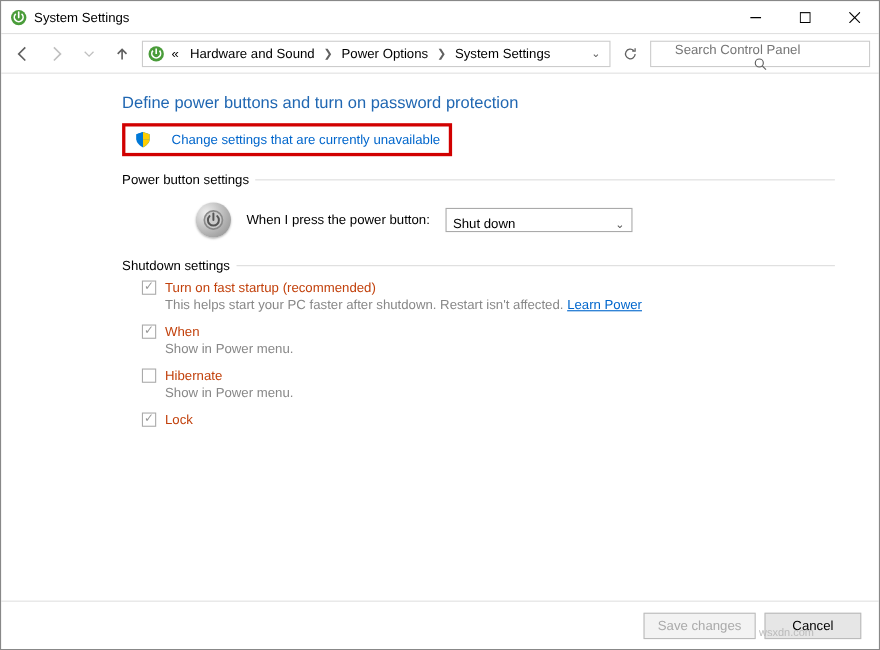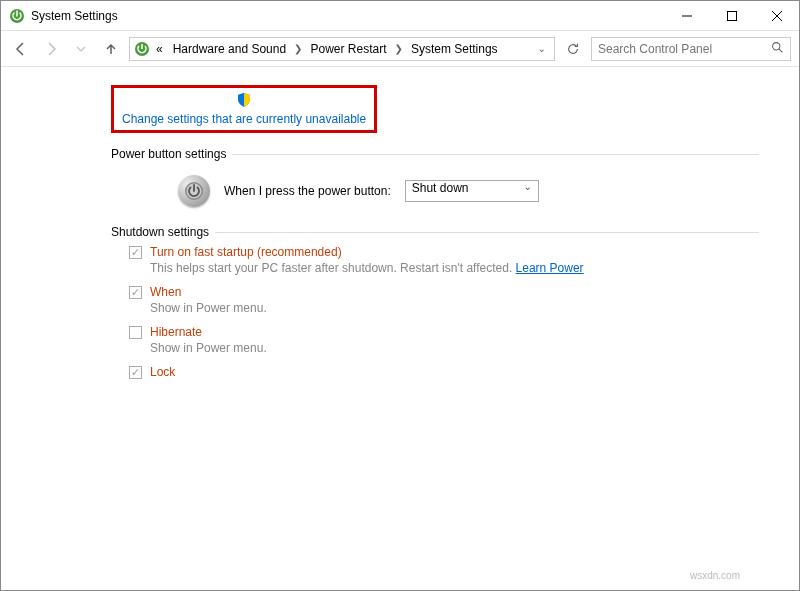--- a/index.html
+++ b/index.html
@@ -14,40 +14,40 @@
 
     .navbar { height: 36px; display: flex; align-items: center; padding: 0 8px; gap: 6px; border-bottom: 1px solid #e0e0e0; }
     .nav-btn { width: 24px; height: 24px; display: flex; align-items: center; justify-content: center; color: #606060; }
     .nav-btn.disabled { color: #c0c0c0; }
     .address { flex: 1; display: flex; align-items: center; border: 1px solid #ccc; height: 24px; padding: 0 4px; gap: 2px; }
     .address .folder-icon { width: 16px; height: 16px; }
     .crumb { padding: 0 4px; }
     .crumb-sep { color: #606060; font-size: 10px; padding: 0 2px; }
     .addr-dropdown { color: #606060; padding: 0 4px; font-size: 10px; }
     .refresh { width: 24px; height: 24px; display: flex; align-items: center; justify-content: center; color: #606060; }
-    .searchbox { width: 200px; height: 24px; border: 1px solid #ccc; display: flex; align-items: center; padding: 0 6px; color: #888; }
+    .searchbox { width: 200px; height: 24px; border: 1px solid #ccc; display: flex; align-items: center; padding: 0 6px; color: #888; flex-direction: column; }
     .searchbox input { border: none; flex: 1; font-size: 12px; color: #555; outline: none; background: transparent; }
     .searchbox .search-icon { color: #606060; }
 
     .content { flex: 1; padding: 18px 40px 10px 110px; overflow: auto; }
     .heading { color: #2067b2; font-size: 15px; font-weight: 400; margin-bottom: 10px; }
     .subtext { font-size: 12px; line-height: 1.4; margin-bottom: 10px; }
 
-    .highlight { border: 3px solid #d10000; display: inline-flex; align-items: center; gap: 4px; padding: 4px 8px; margin-bottom: 14px; flex-direction: column; }
+    .highlight { border: 3px solid #d10000; display: inline-flex; align-items: center; gap: 18px; padding: 4px 8px; margin-bottom: 14px; }
     .shield-icon { width: 16px; height: 16px; }
     .link { color: #0066cc; font-size: 12px; }
     .link.u { text-decoration: underline; }
 
     .section-label { font-size: 12px; margin-bottom: 6px; display: flex; align-items: center; gap: 6px; }
     .section-label::after { content: ""; flex: 1; height: 1px; background: #ddd; }
 
     .power-row { display: flex; align-items: center; gap: 14px; margin: 14px 0 18px 20px; padding-left: 47px; }
     .power-icon { width: 32px; height: 32px; border-radius: 50%; display:flex; align-items:center; justify-content:center;
       background: radial-gradient(circle at 30% 30%, #eee, #888); box-shadow: 0 1px 2px rgba(0,0,0,0.3);}
-    .dropdown { border: 1px solid #aaa; height: 22px; width: 134px; padding: 0 6px; font-size: 12px; display: flex; align-items: flex-start; justify-content: space-between; background: #fff; }
+    .dropdown { border: 1px solid #aaa; height: 22px; width: 170px; padding: 0 6px; font-size: 12px; display: flex; align-items: flex-end; justify-content: space-between; background: #fff; }
     .dropdown .chev { font-size: 10px; color: #555; }
 
     .shutdown-options { margin-left: 18px; }
     .opt { margin-bottom: 10px; }
     .opt-head { display: flex; align-items: center; gap: 8px; }
     .chk { width: 13px; height: 13px; border: 1px solid #aaa; display: inline-flex; align-items: center; justify-content: center; color: #999; font-size: 11px; line-height: 1; background: #fff; }
     .opt-title { color: #c2410c; font-size: 12px; }
     .opt-desc { margin-left: 21px; color: #888; font-size: 12px; margin-top: 2px; }
 
     .footer { height: 44px; border-top: 1px solid #e0e0e0; display: flex; align-items: center; justify-content: flex-end; padding: 0 16px; gap: 8px; }
@@ -116,41 +116,42 @@
       <span class="folder-icon">
         <svg viewBox="0 0 16 16" width="16" height="16">
             <circle cx="8" cy="8" r="7" fill="#4a9c3a"></circle>
             <path d="M8 3v5" stroke="#fff" stroke-width="1.5"></path>
             <path d="M5 5a4 4 0 1 0 6 0" fill="none" stroke="#fff" stroke-width="1.5"></path>
           </svg>
       </span>
       <span class="crumb">«</span>
       <span class="crumb">Hardware and Sound</span>
       <span class="crumb-sep">❯</span>
-      <span class="crumb">Power Restart</span>
+      <span class="crumb">Power Options</span>
       <span class="crumb-sep">❯</span>
       <span class="crumb">System Settings</span>
       <span style="flex:1"></span>
       <span class="addr-dropdown">⌄</span>
     </div>
     <div class="refresh">
         <svg width="14" height="14" viewBox="0 0 16 16">
           <path d="M13 8a5 5 0 1 1-1.5-3.5M13 2v3h-3" fill="none" stroke="#606060" stroke-width="1.3"></path>
         </svg>
       </div>
     <div class="searchbox">
       <input placeholder="Search Control Panel" style="">
       <span class="search-icon"><svg width="13" height="13" viewBox="0 0 16 16">
             <circle cx="6.5" cy="6.5" r="4.5" fill="none" stroke="#606060" stroke-width="1.3"></circle>
             <line x1="10" y1="10" x2="14" y2="14" stroke="#606060" stroke-width="1.3"></line>
           </svg></span>
     </div>
   </div>
 
   <div class="content">
+    <div class="heading">Define power buttons and turn on password protection</div>
 
     <div class="highlight">
       <span class="shield-icon">
         <svg viewBox="0 0 16 16" width="16" height="16">
             <path d="M8 1 L14 3 V8 C14 12 8 15 8 15 C8 15 2 12 2 8 V3 Z" fill="#0078d7"></path>
             <path d="M8 1 L14 3 V8 L8 8 Z" fill="#ffce00"></path>
             <path d="M8 8 L2 8 V3 L8 1 Z" fill="#0078d7"></path>
             <path d="M8 8 L14 8 C14 12 8 15 8 15 Z" fill="#ffce00"></path>
           </svg>
       </span>
@@ -208,15 +209,19 @@
       <div class="opt">
         <div class="opt-head">
           <span class="chk">✓</span>
           <span class="opt-title">Lock</span>
         </div>
       </div>
 
     </div>
   </div>
 
+  <div class="footer">
+    <div class="btn disabled">Save changes</div>
+    <div class="btn enabled">Cancel</div>
+  </div>
 
 </div>
 <div class="watermark">wsxdn.com</div>
 
 </body></html>

